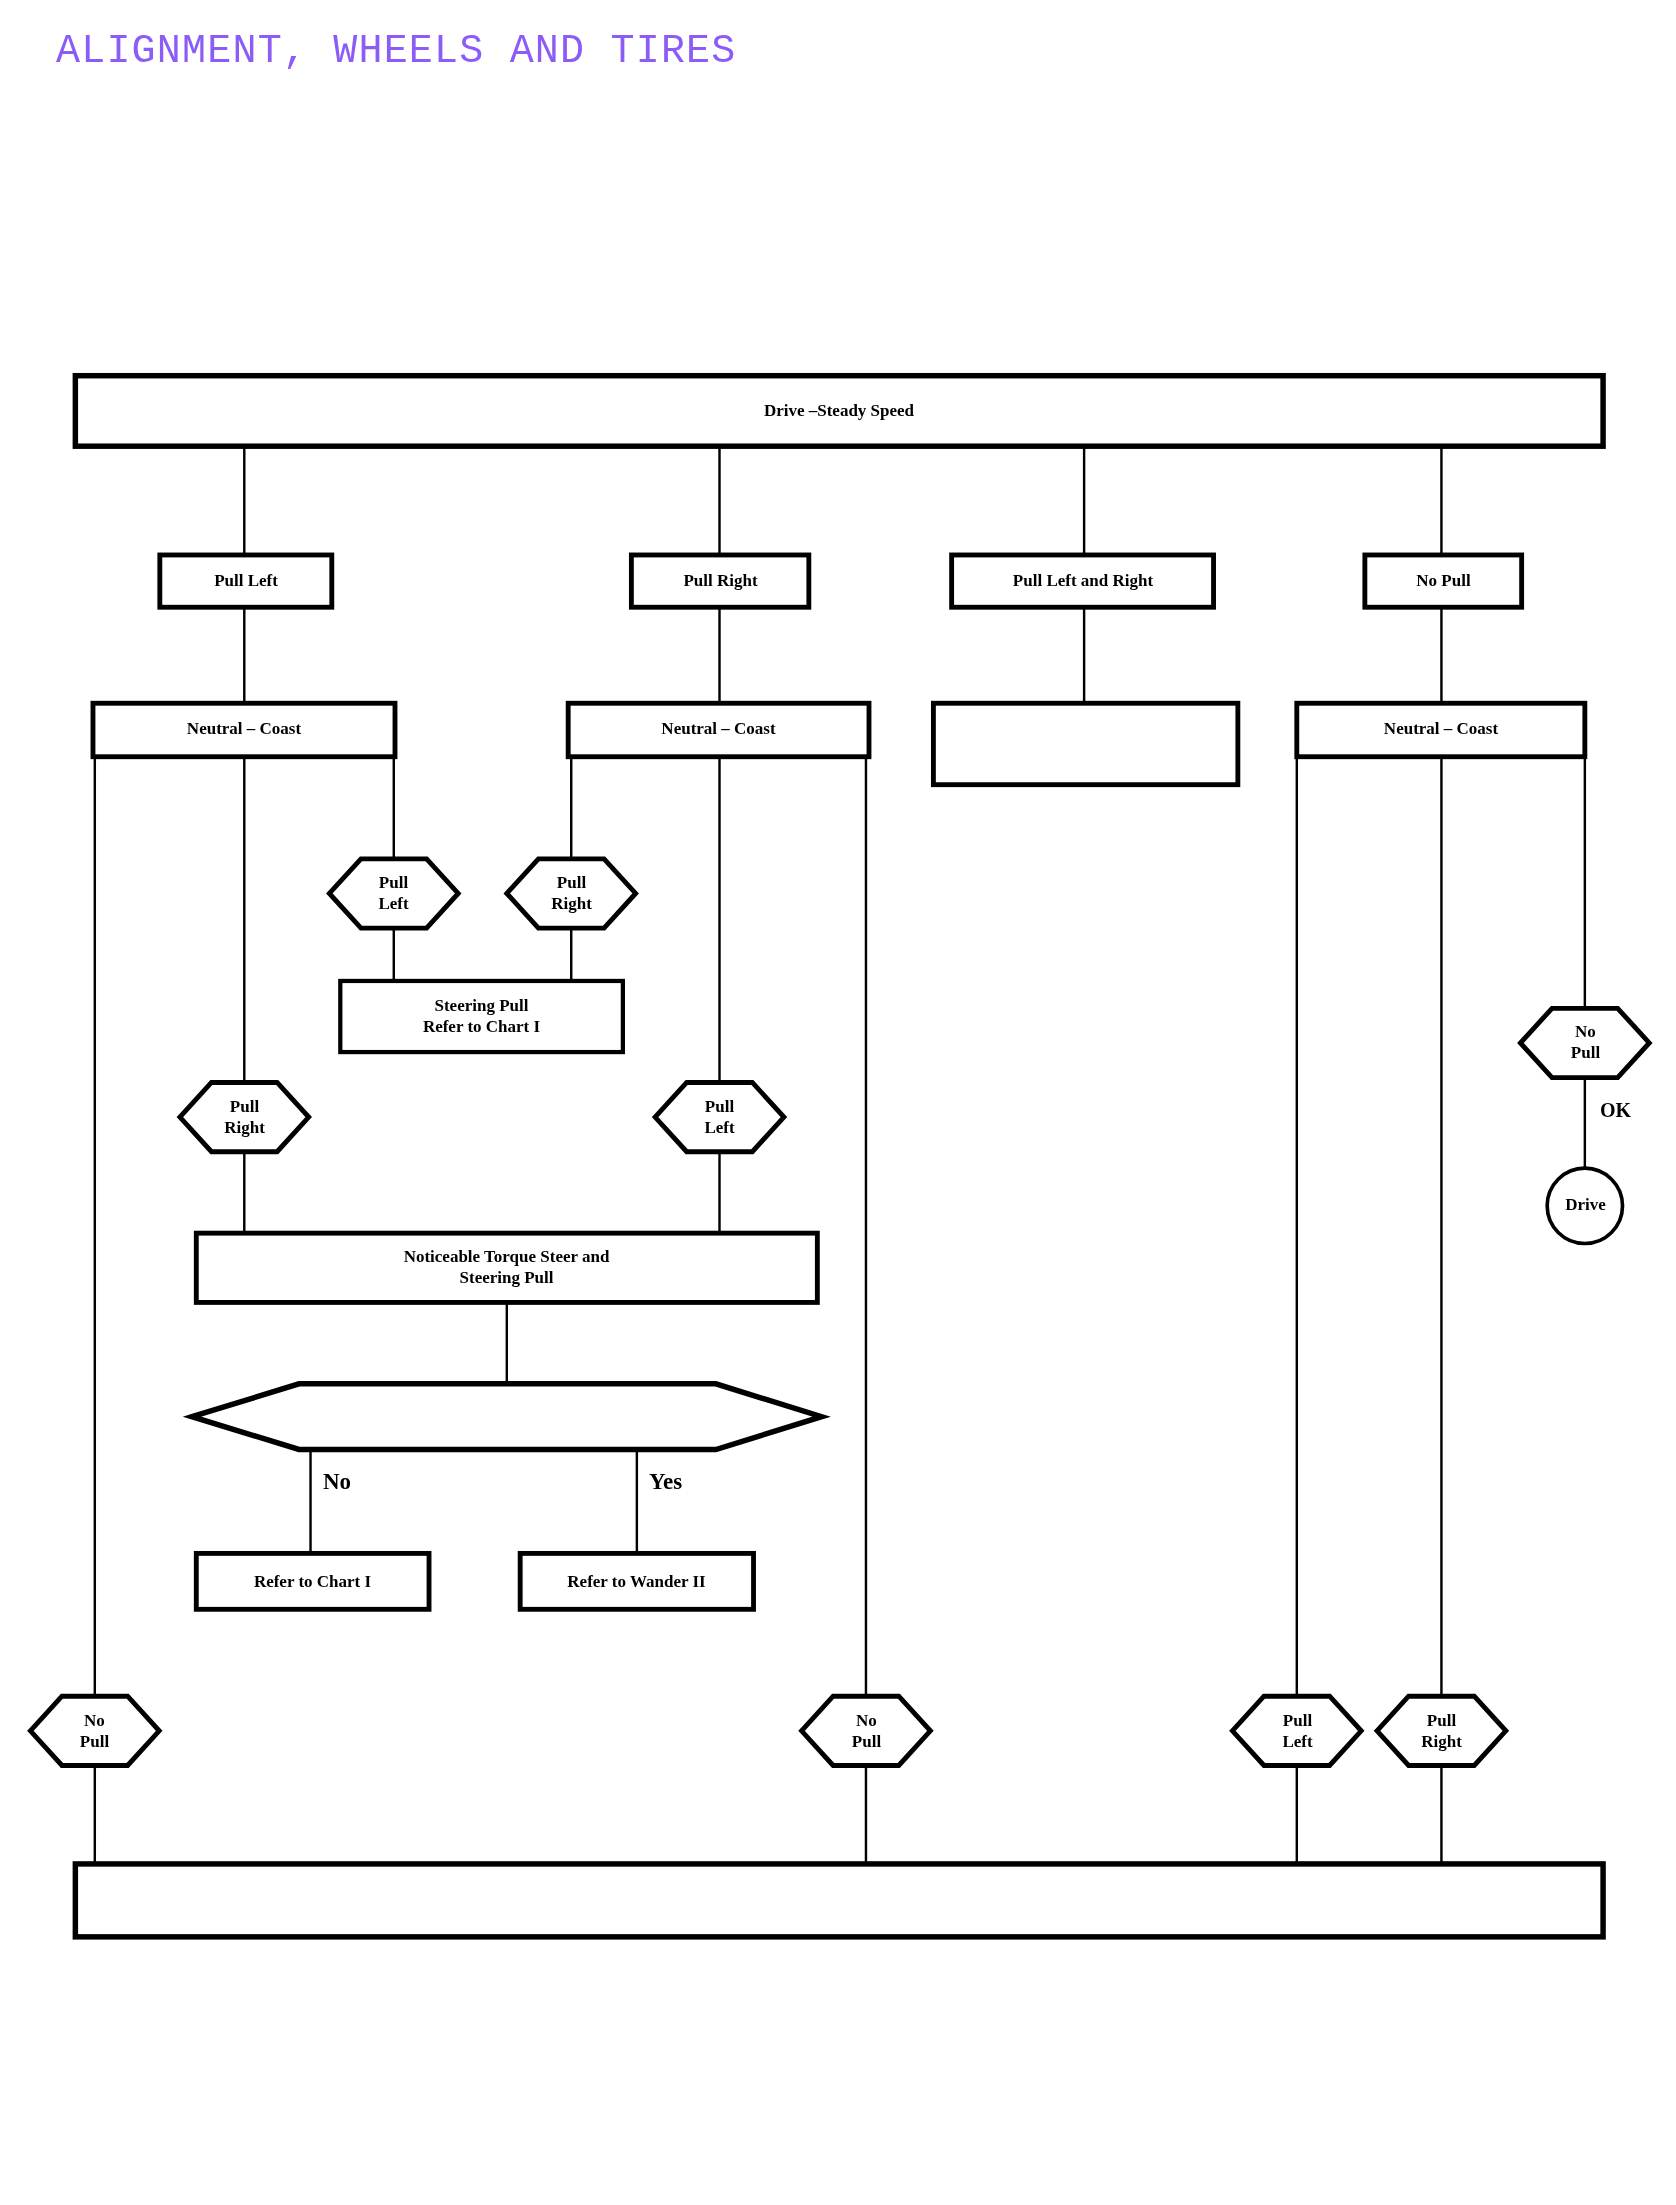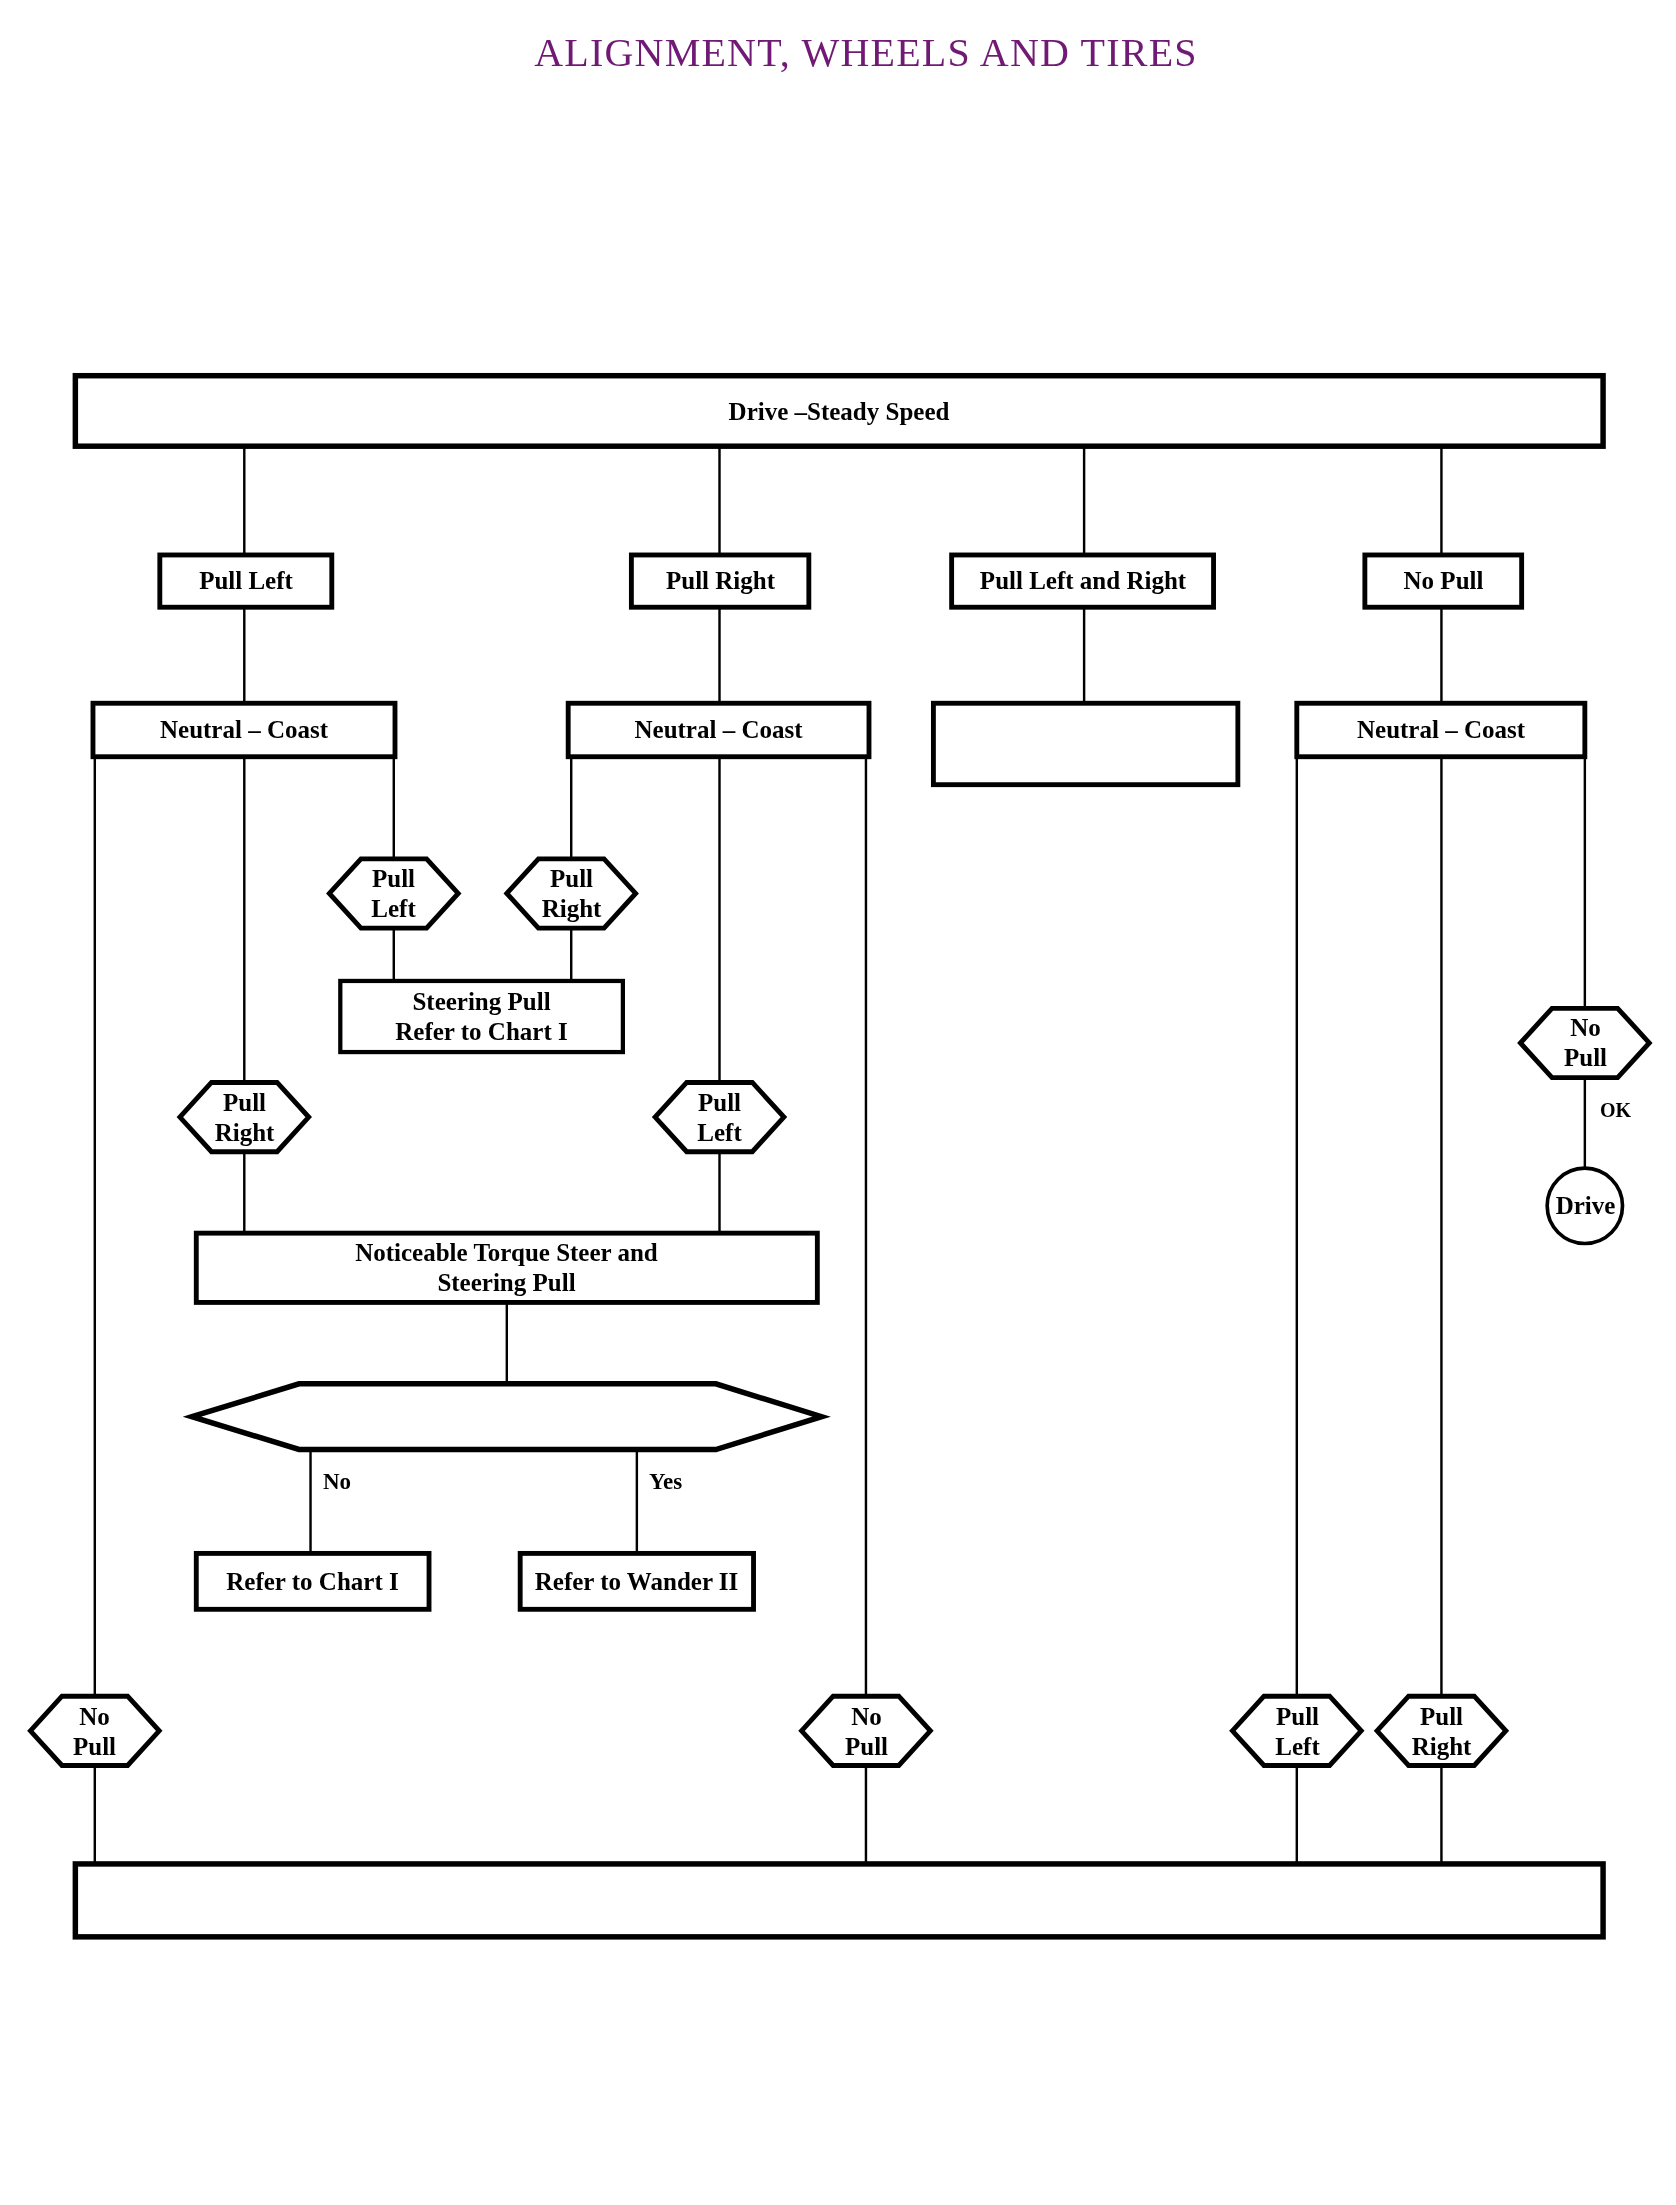--- a/index.html
+++ b/index.html
@@ -1,23 +1,23 @@
 <!DOCTYPE html>
 <html style="font-size:9.7px"><head>
 <meta charset="utf-8">
 <style>
   html,body{margin:0;padding:0;background:#fff;}
   .page{position:relative;width:1676px;height:2205px;background:#ffffff;overflow:hidden;
         font-family:"Liberation Serif",serif;color:#000;}
-  .title{position:absolute;left:56px;right:0;top:29px;text-align:center;
-         font-family:Liberation Serif, serif;font-size:40px;letter-spacing:1.2px;
-         font-weight:400;color:#701a75;}
+  .title{position:absolute;left:56px;right:0;top:29px;
+         font-family:Liberation Mono, monospace;font-size:40px;letter-spacing:1.2px;
+         font-weight:400;color:#8b5cf6;}
   svg.diagram{position:absolute;left:0;top:0;}
   .lbl{position:absolute;display:flex;align-items:center;justify-content:center;
-       text-align:center;font-weight:bold;font-size:25px;line-height:1.2;
+       text-align:center;font-weight:bold;font-size:17px;line-height:1.2;
        white-space:pre-line;color:#000;}
   .edge-lbl{position:absolute;font-weight:bold;font-size:23px;color:#000;white-space:nowrap;}
 </style>
 </head>
 <body>
 
 <div class="page">
 
   <div class="title">ALIGNMENT, WHEELS AND TIRES</div>
 

